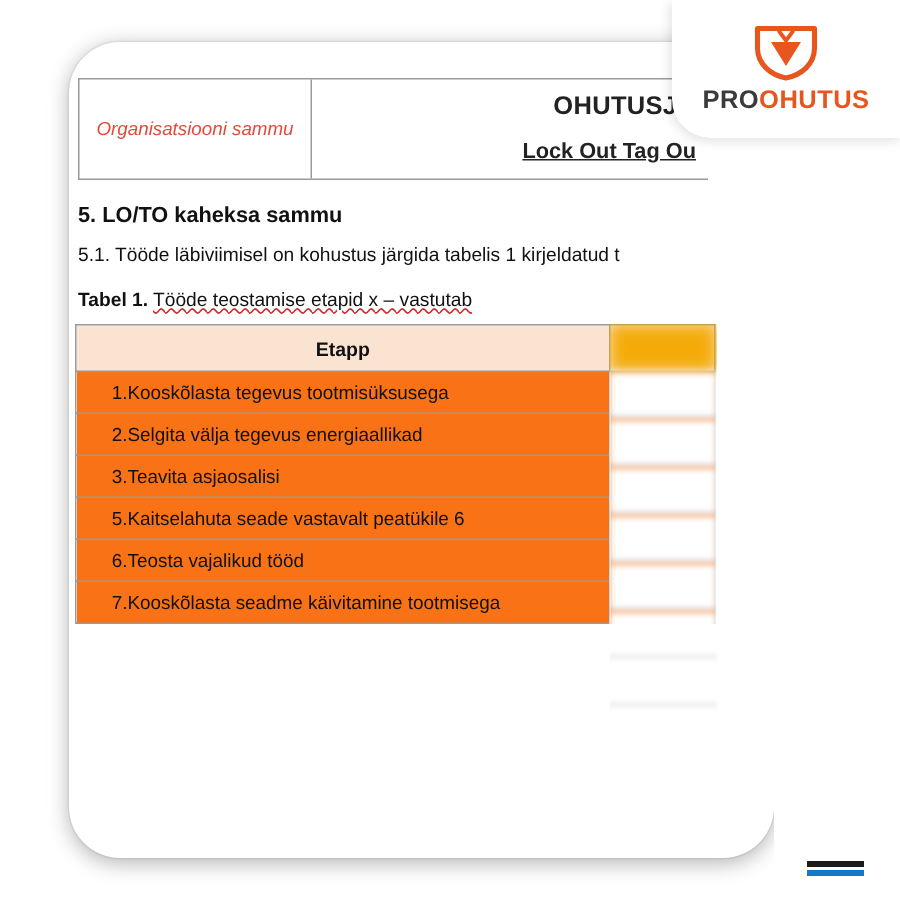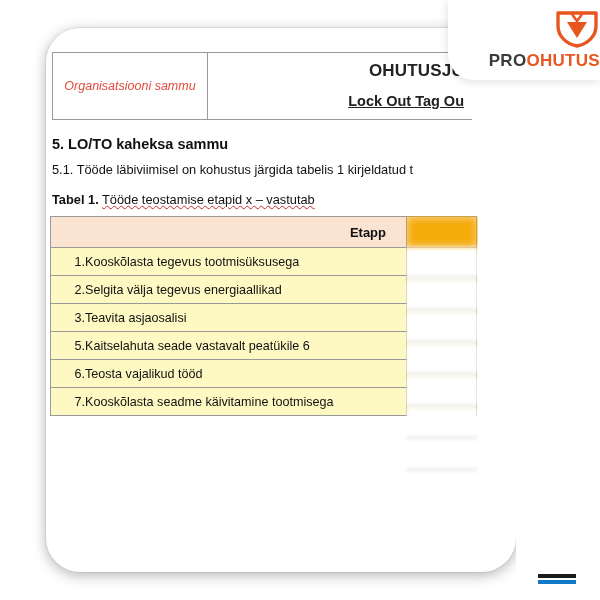--- a/index.html
+++ b/index.html
@@ -132,32 +132,32 @@
     top: 216px;
     width: 426px;
     border-collapse: collapse;
     table-layout: fixed;
   }
   #steps-table th {
     background: #fbe3d2;
     border: 1px solid #9a9a9a;
     font-size: 13px;
     font-weight: bold;
-    text-align: right;
-    padding: 6px 20px;
+    text-align: center;
+    padding: 6px 10px;
     color: #111;
     height: 18px;
   }
   #steps-table td {
     border: 1px solid #9a9a9a;
     font-size: 12.6px;
     color: #111;
     padding: 5px 8px 5px 20px;
     height: 17px;
-    background: #fef9c3;
+    background: #f97316;
     white-space: nowrap;
     overflow: hidden;
   }
   #steps-table td .num {
     display: inline-block;
     min-width: 14px;
     text-align: right;
   }
   #steps-table col.c-etapp { width: 356px; }
   #steps-table col.c-resp  { width: 70px; }
@@ -220,27 +220,27 @@
     background: #000000;
     opacity: 0;
   }
 
   
   #logo-card {
     position: absolute;
     right: 0;
     top: 0;
     width: 152px;
-    height: 80px;
+    height: 92px;
     background: #ffffff;
     border-bottom-left-radius: 26px;
     box-shadow: -1px 2px 8px rgba(0,0,0,0.12);
     display: flex;
     flex-direction: column;
-    align-items: flex-end;
+    align-items: center;
     justify-content: center;
     margin-left: 44px;
   }
   #logo-mark {
     width: 46px;
     height: 38px;
     margin-bottom: 3px;
   }
   #logo-text {
     font-size: 17px;

